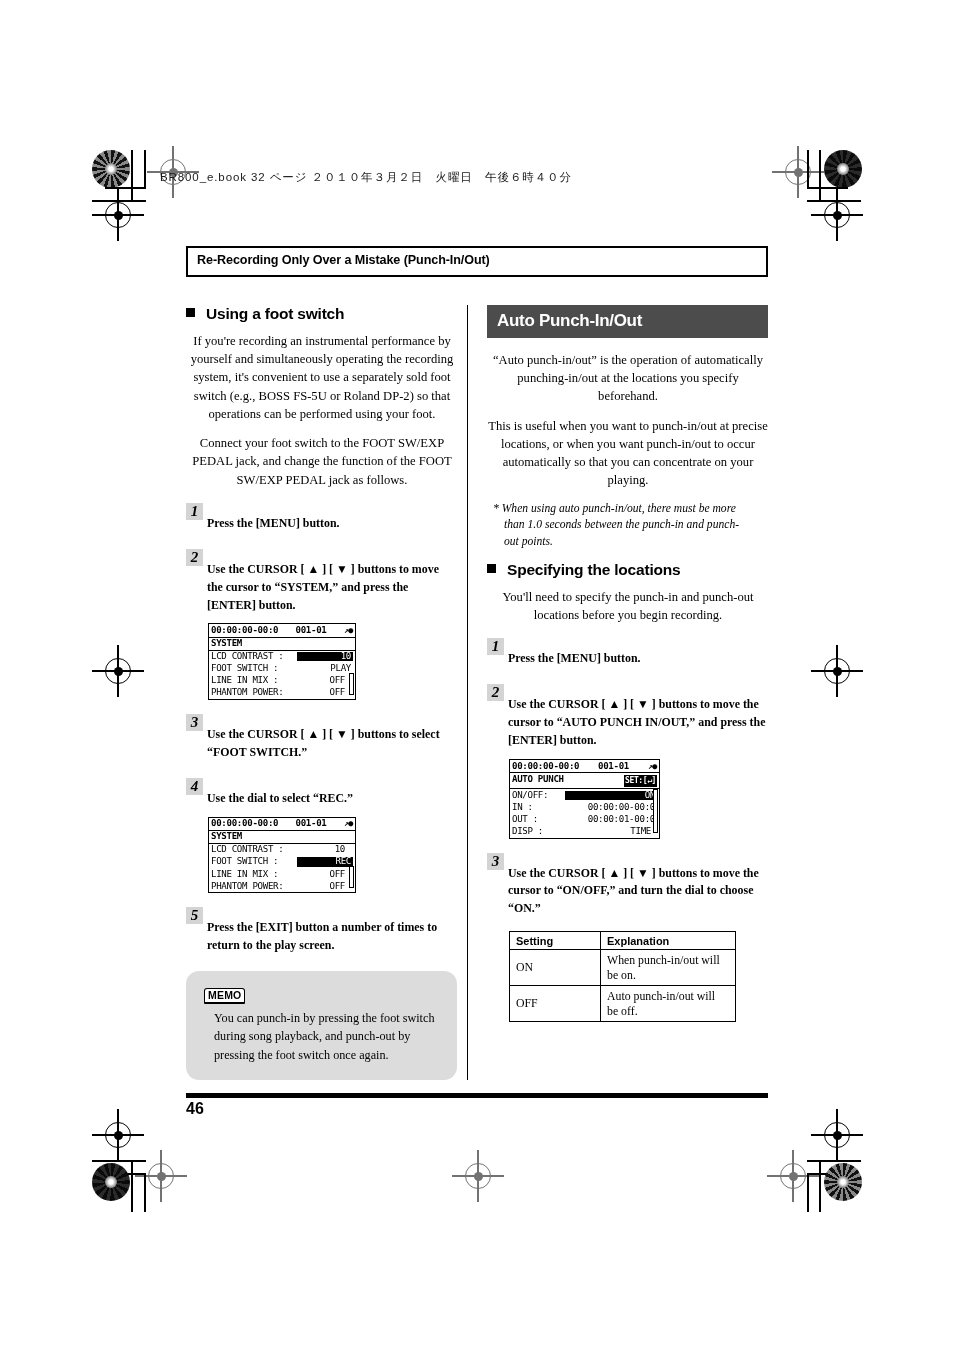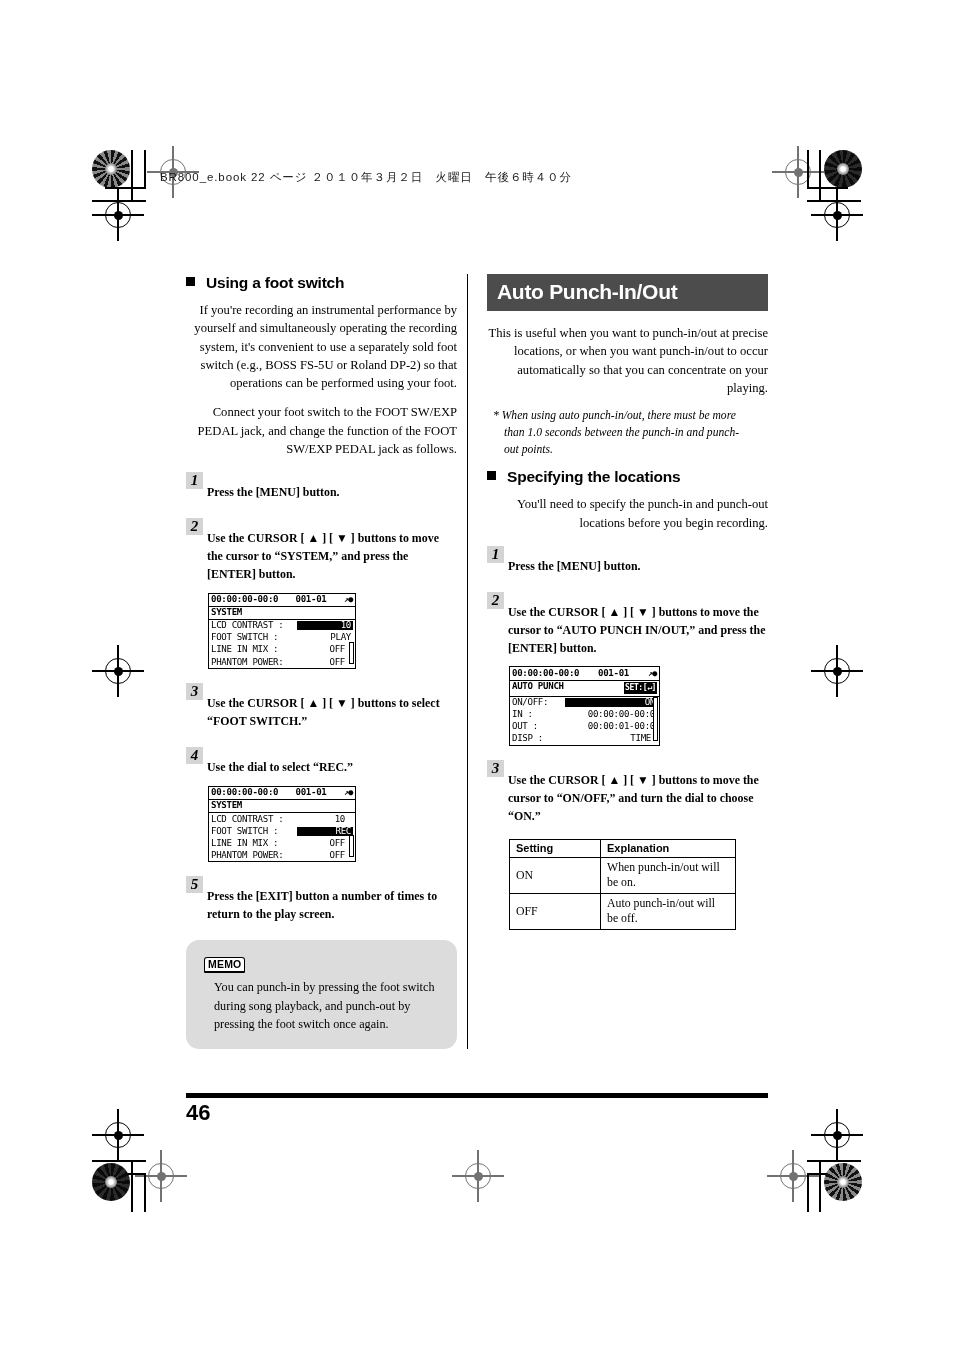--- a/index.html
+++ b/index.html
@@ -119,31 +119,31 @@
     position: relative;
     top: -2px;
   }
 
   
   .h1rev {
     background: #4c4c4c;
     color: #fff;
     font-family: "Liberation Sans", sans-serif;
     font-weight: bold;
-    font-size: 21px;
+    font-size: 17px;
     letter-spacing: -0.3px;
     padding: 6px 10px 7px 10px;
     margin-bottom: 13px;
   }
 
   p.body {
     font-size: 12.6px;
     line-height: 1.45;
     margin: 0 0 11px 1px;
-    text-align: right;
+    text-align: center;
   }
 
   p.note {
     font-size: 11.6px;
     font-style: italic;
     line-height: 1.45;
     margin: 0 16px 10px 0;
     padding-left: 17px;
     text-indent: -11px;
   }
@@ -300,21 +300,21 @@
     width: 582px;
     height: 5px;
     background: #000;
   }
   .folio {
     position: absolute;
     left: 186px;
     top: 1100px;
     font-family: "Liberation Sans", sans-serif;
     font-weight: bold;
-    font-size: 22px;
+    font-size: 16px;
   }
 </style>
 </head>
 <body>
 
 <div class="colorpatch" style="left:92px; top:150px;">
     <span class="inner"></span>
   </div>
 <div class="cornerline" style="left:131px; top:150px; width:1.6px; height:52px;"></div>
 <div class="cornerline" style="left:144px; top:150px; width:1.6px; height:38px;"></div>
@@ -374,24 +374,27 @@
     <span class="inner"></span>
   </div>
 <div class="regmark faint" style="left:780px; top:1163px;">
     <span class="dot"></span>
   </div>
 
 <div class="regmark faint" style="left:465px; top:1163px;">
     <span class="dot"></span>
   </div>
 
-<div class="runhead">BR800_e.book  22 ページ  ２０１０年３月２日　火曜日　午後６時４０分</div>
+<div class="runhead">BR800_e.book  32 ページ  ２０１０年３月２日　火曜日　午後６時４０分</div>
 
 <div class="page">
 
+  <div class="chapter-bar">
+    <span>Re-Recording Only Over a Mistake (Punch-In/Out)</span>
+  </div>
 
   <div class="columns">
 
     <div class="col-left">
 
       <div class="h2">
         <span class="sq"></span>
         <span>Using a foot switch</span>
       </div>
 
@@ -491,20 +494,21 @@
     </div>
 
     <div class="col-rule"></div>
 
     <div class="col-right">
 
       <div class="h1rev">
         <span>Auto Punch-In/Out</span>
       </div>
 
+      <p class="body">“Auto punch-in/out” is the operation of automatically punching-in/out at the locations you specify beforehand.</p>
       <p class="body">This is useful when you want to punch-in/out at precise locations, or when you want punch-in/out to occur automatically so that you can concentrate on your playing.</p>
       <p class="note">*  When using auto punch-in/out, there must be more than 1.0 seconds between the punch-in and punch-out points.</p>
 
       <div class="h2" style="margin-top:6px;">
         <span class="sq"></span>
         <span>Specifying the locations</span>
       </div>
 
       <p class="body">You'll need to specify the punch-in and punch-out locations before you begin recording.</p>
 

